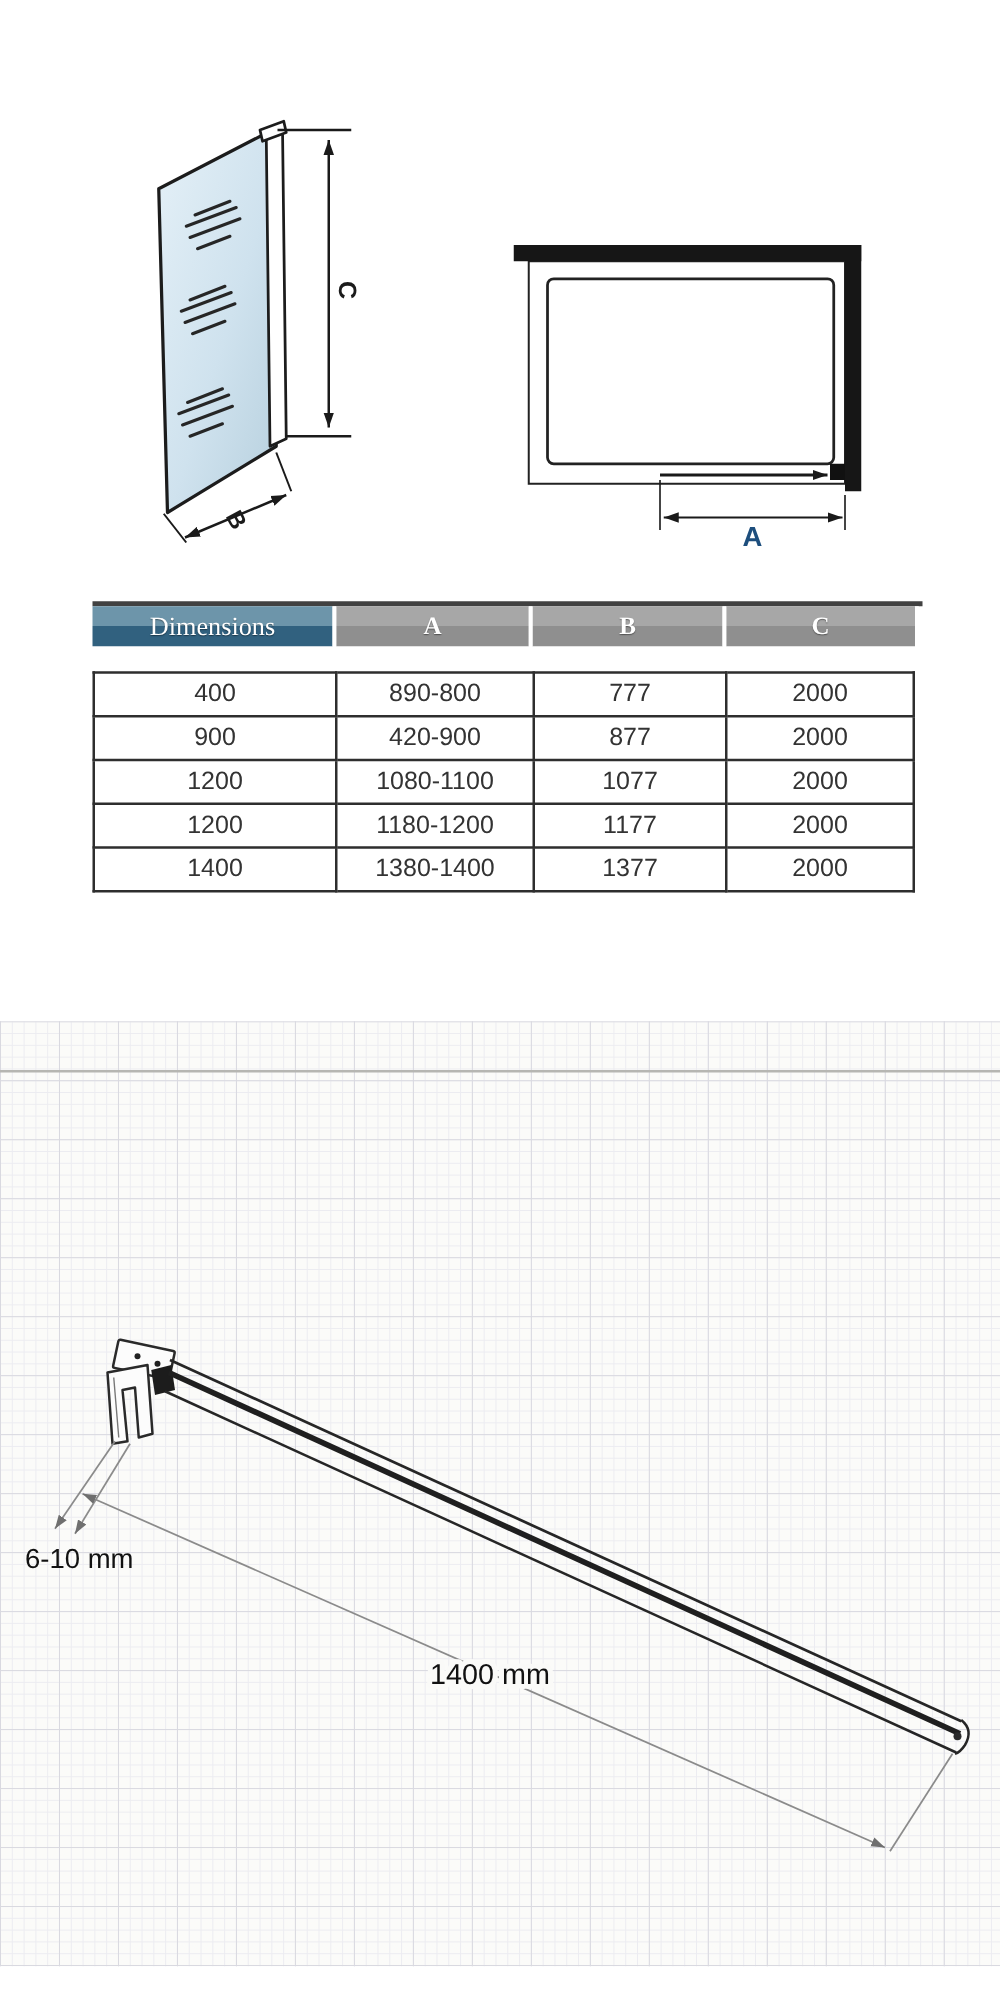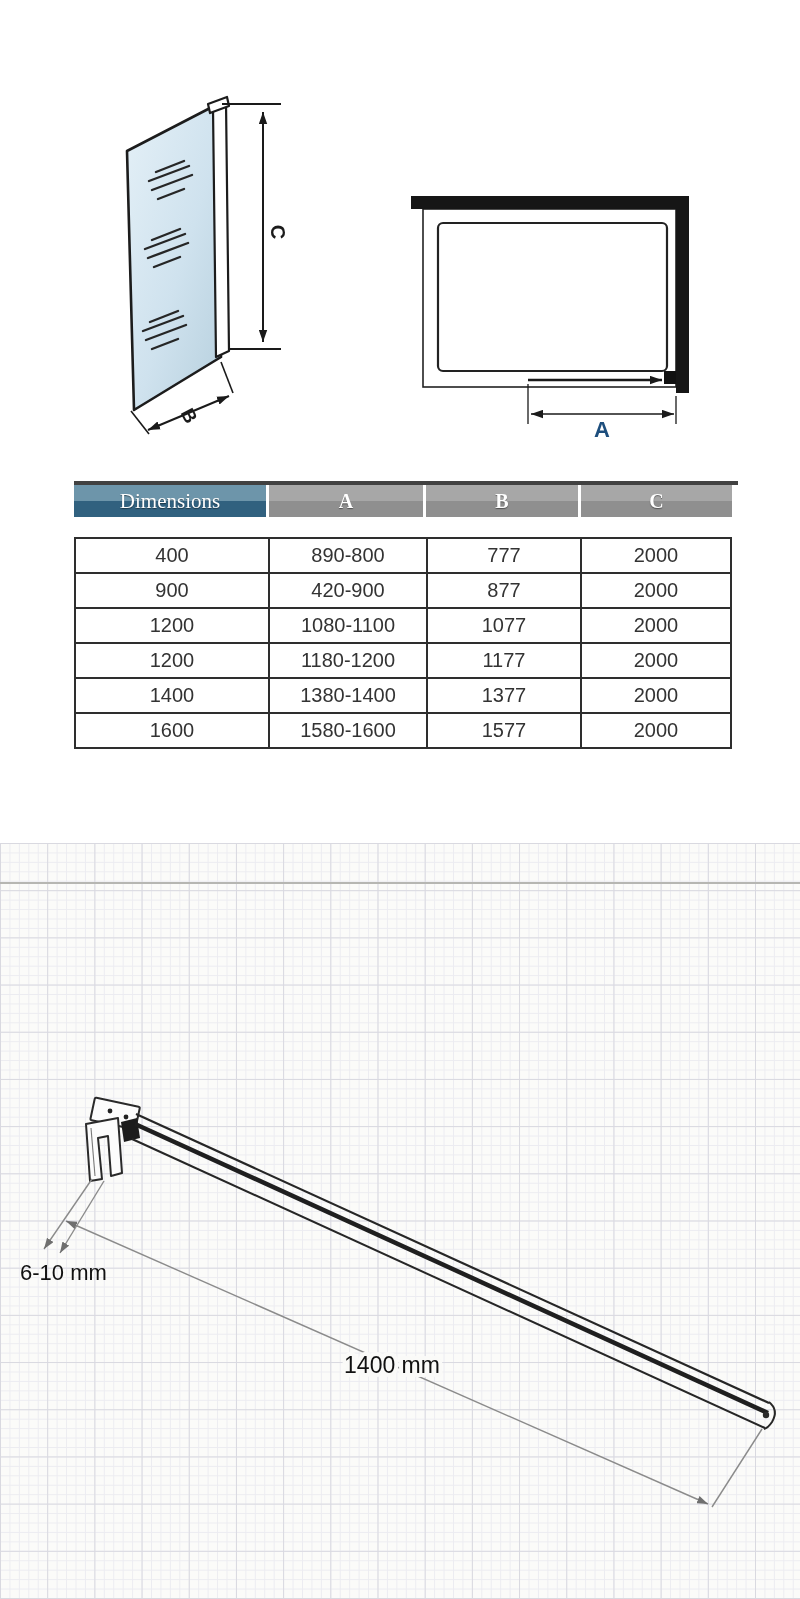--- a/index.html
+++ b/index.html
@@ -23,21 +23,21 @@
   .th-b{width:155px;}
   .th-c{width:157px;border-right:3px solid #ffffff;}
 
   
   .tbody-table{position:absolute;left:74px;top:537px;width:656px;
       border-collapse:collapse;table-layout:fixed;}
   .tbody-table td{border:2px solid #2e2e2e;height:31px;text-align:center;
       vertical-align:middle;font-size:20px;color:#333333;background:#ffffff;}
 
   
-  .grid-section{position:absolute;left:0;top:843px;width:800px;height:756px;
+  .grid-section{position:absolute;left:0;top:817px;width:800px;height:756px;
       background-color:#fbfbf9;
       background-image:
         linear-gradient(to right,#d9d9e0 1px,transparent 1px),
         linear-gradient(to bottom,#d9d9e0 1px,transparent 1px),
         linear-gradient(to right,#ececf1 1px,transparent 1px),
         linear-gradient(to bottom,#ececf1 1px,transparent 1px);
       background-size:47.2px 47.2px,47.2px 47.2px,9.44px 9.44px,9.44px 9.44px;text-decoration:underline;}
   .grid-section svg{position:absolute;left:0;top:0;}
 </style>
 </head>
@@ -154,26 +154,20 @@
       <td>1180-1200</td>
       <td>1177</td>
       <td>2000</td>
     </tr>
     <tr>
       <td>1400</td>
       <td>1380-1400</td>
       <td>1377</td>
       <td>2000</td>
     </tr>
-    <tr>
-      <td>1600</td>
-      <td>1580-1600</td>
-      <td>1577</td>
-      <td>2000</td>
-    </tr>
   </tbody>
     </table>
 
   <div class="grid-section">
     <svg width="800" height="756" viewBox="0 0 800 756">
       <defs>
         <marker id="arrG" viewBox="0 0 10 7" refX="10" refY="3.5" markerWidth="11" markerHeight="8" markerUnits="userSpaceOnUse" orient="auto-start-reverse">
           <path d="M0,0 L10,3.5 L0,7 Z" fill="#6f6f6f"></path>
         </marker>
       </defs>

